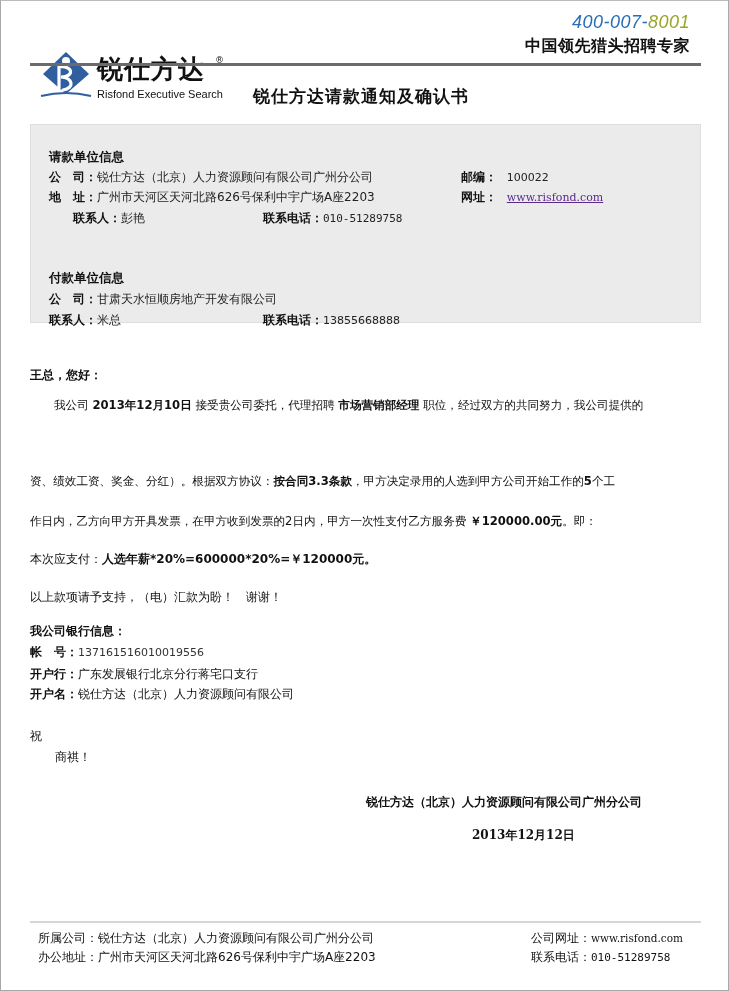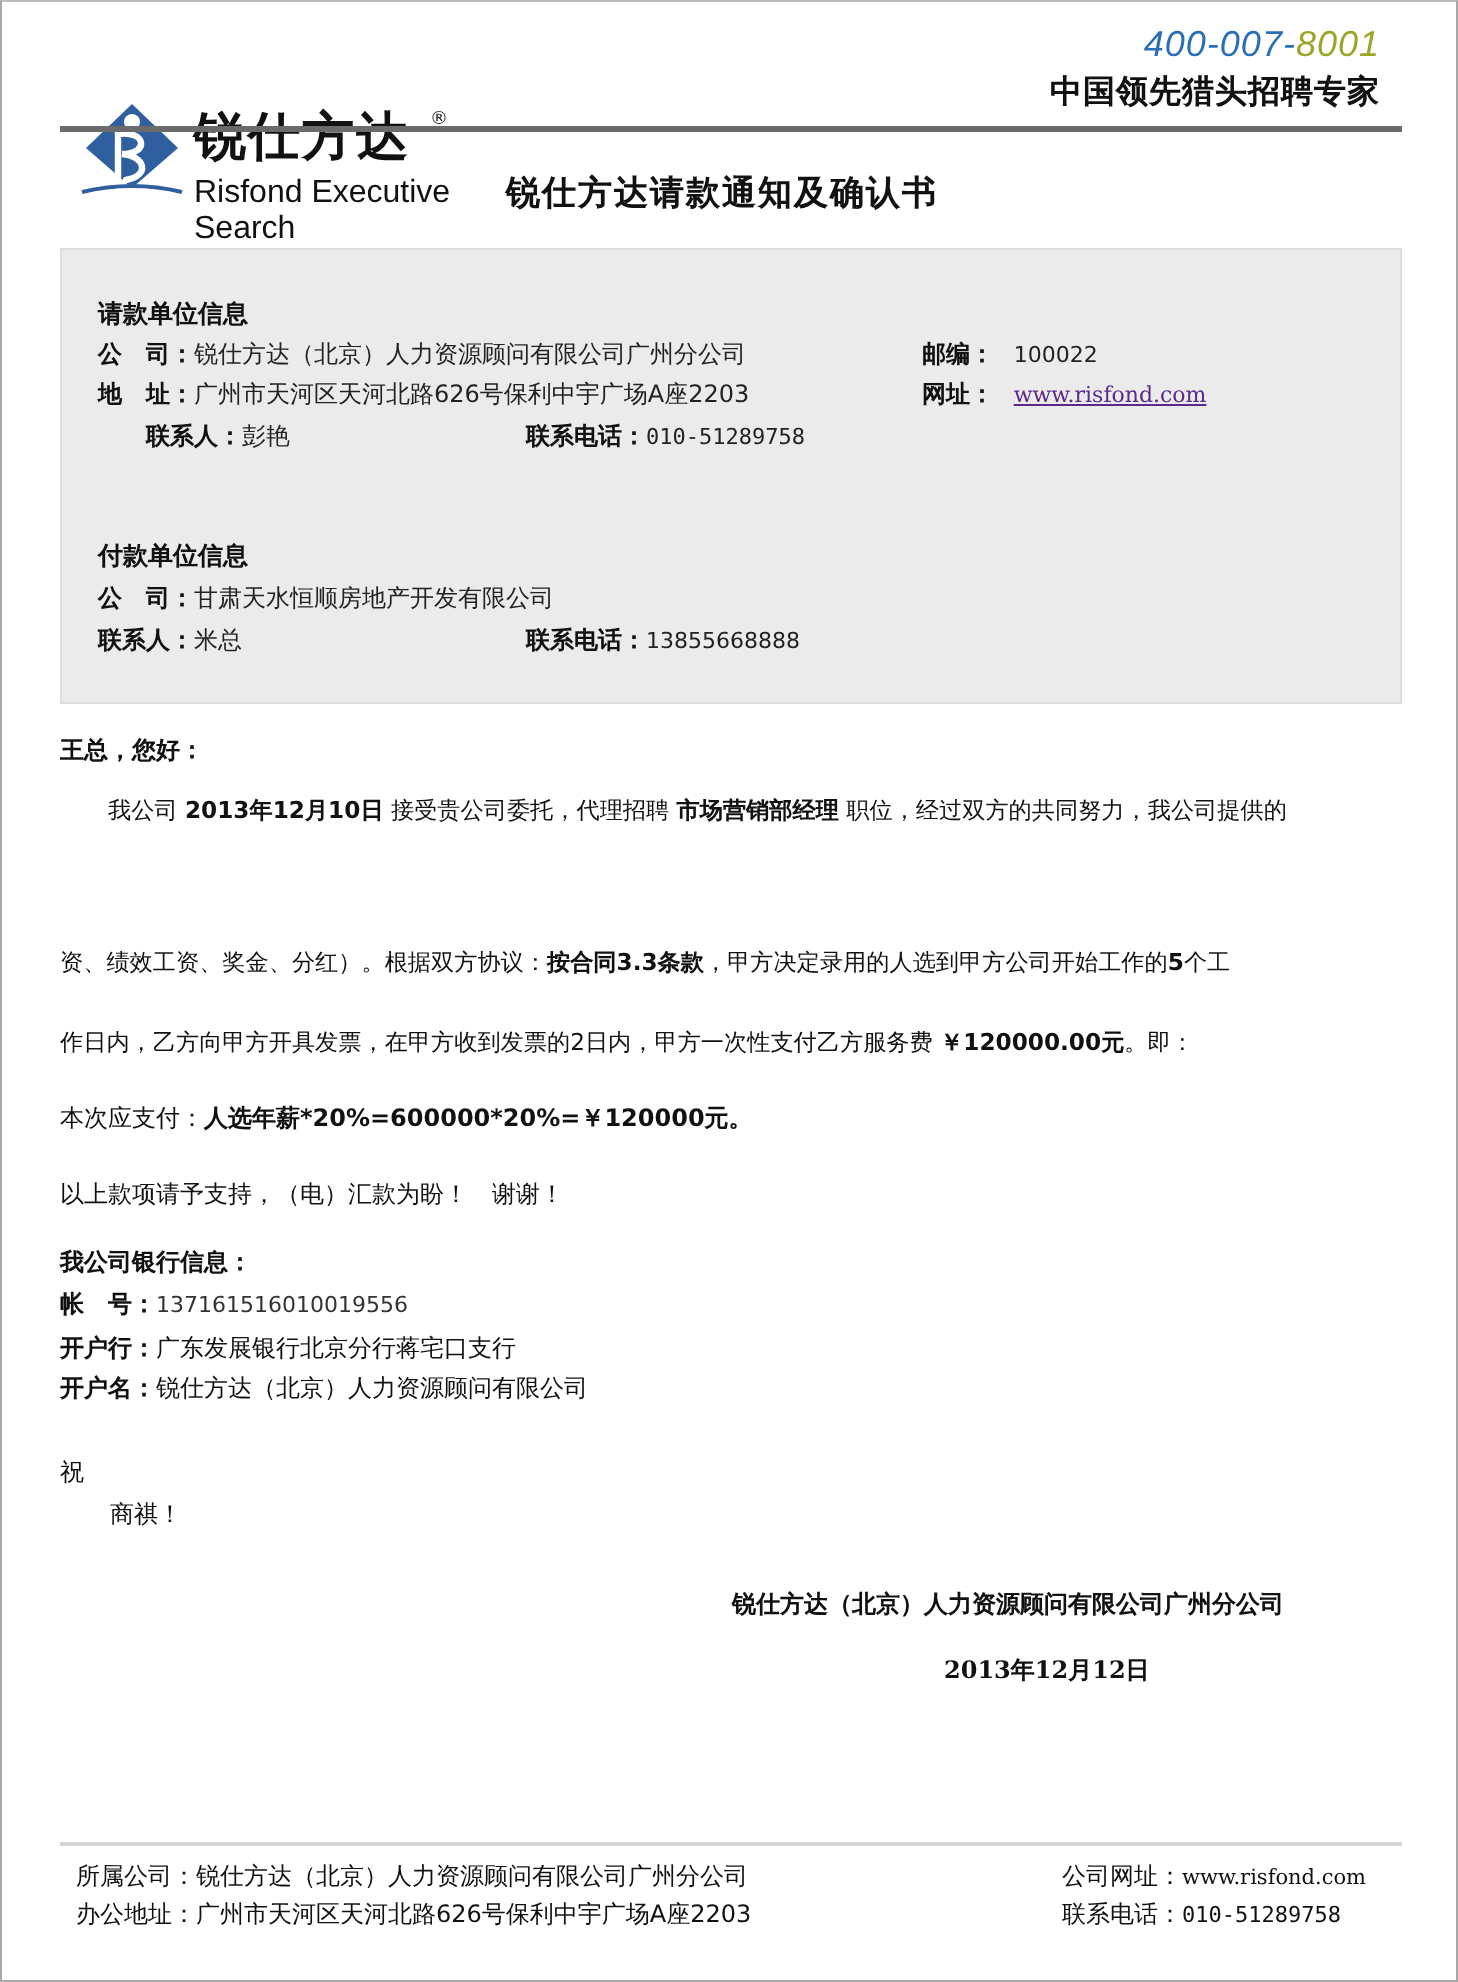--- a/index.html
+++ b/index.html
@@ -19,21 +19,21 @@
     .logo { position: absolute; left: 38px; top: 6px; width: 200px; height: 50px; margin-top: 43px; }
     .logo-mark { position: absolute; left: 0; top: 0; width: 54px; height: 50px; }
     .logo-cn {
       position: absolute; left: 58px; top: 4px;
       font-family: "DejaVu Sans", sans-serif; font-weight: bold;
       font-size: 26px; letter-spacing: 1px; color: #111; line-height: 30px;
     }
     .logo-reg { position: absolute; left: 176px; top: 5px; font-size: 9px; color: #222; }
     .logo-en {
       position: absolute; left: 58px; top: 38px;
-      font-family: "Liberation Sans", sans-serif; font-size: 16px; color: #111;
+      font-family: "Liberation Sans", sans-serif; font-size: 11px; color: #111;
     }
     .hotline {
       position: absolute; right: 40px; top: 11px;
       font-family: "Liberation Sans", sans-serif; font-style: italic;
       font-size: 18px; letter-spacing: 0.5px;
     }
     .hotline .blue { color: #2a6fb6; }
     .hotline .green { color: #9aa52a; }
     .slogan {
       position: absolute; right: 40px; top: 35px;
@@ -44,21 +44,21 @@
       position: absolute; left: 29px; top: 62px; width: 671px; height: 3px;
       background: #6b6b6b;
     }
     .doc-title {
       position: absolute; left: 0; top: 84px; width: 720px; text-align: center;
       font-family: "DejaVu Serif", serif; font-weight: bold; font-size: 17px;
       color: #111; letter-spacing: 1px;
     }
     
     .info-box {
-      position: absolute; left: 29px; top: 123px; width: 671px; height: 228px;
+      position: absolute; left: 29px; top: 123px; width: 671px; height: 199px;
       background: #ebebeb; border: 1px solid #dedede;
     }
     .row { position: absolute; font-size: 12px; line-height: 16px; white-space: nowrap; }
     .lbl { font-weight: bold; color: #111; text-align: center; }
     .val { color: #222; }
     .mono { font-family: "DejaVu Sans Mono", "Liberation Mono", monospace; font-size: 11px; }
     .link { color: #5a2a8a; text-decoration: underline; font-family: "DejaVu Serif", serif; font-size: 11px; }
     .section-title { font-weight: bold; font-size: 12.5px; }
 
     

